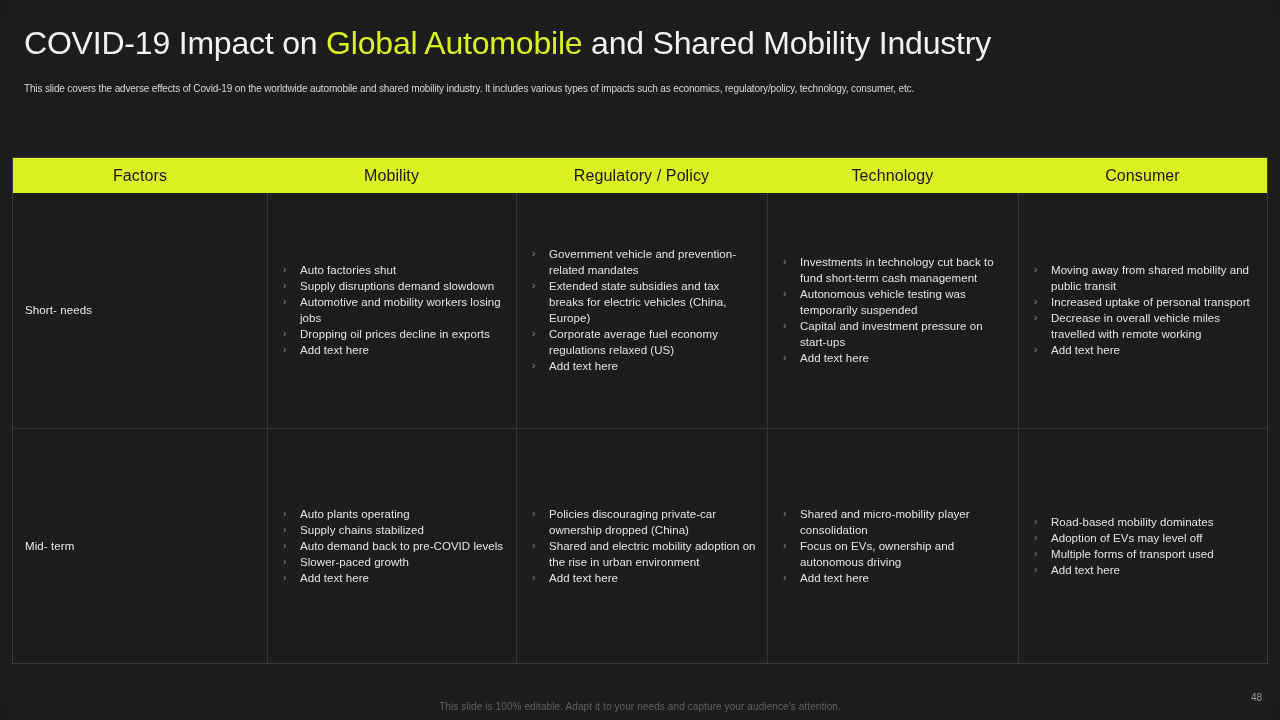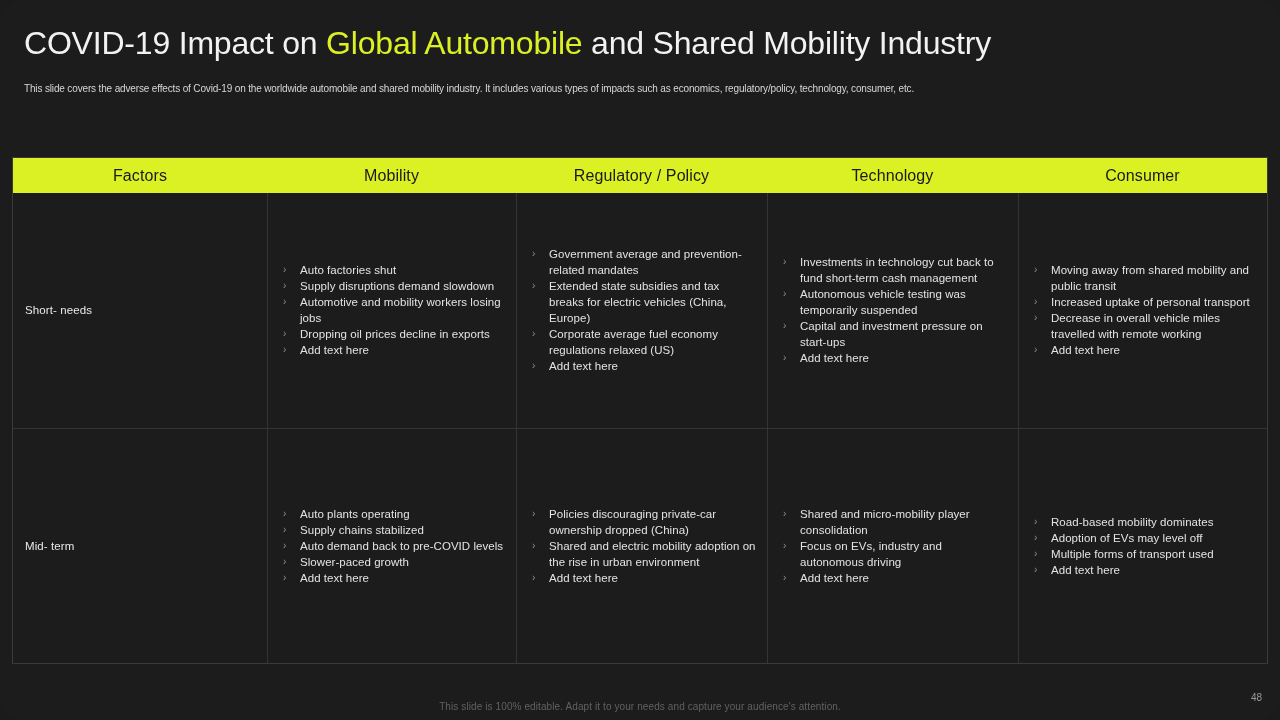--- a/index.html
+++ b/index.html
@@ -190,21 +190,21 @@
           <ul class="bullets">
               <li><span class="chev">›</span><span>Auto factories  shut</span></li>
               <li><span class="chev">›</span><span>Supply disruptions  demand slowdown</span></li>
               <li><span class="chev">›</span><span>Automotive  and  mobility workers losing jobs</span></li>
               <li><span class="chev">›</span><span>Dropping  oil prices  decline in exports</span></li>
               <li><span class="chev">›</span><span>Add text here</span></li>
             </ul>
         </div>
         <div class="td c2">
           <ul class="bullets">
-              <li><span class="chev">›</span><span>Government  average and prevention-related  mandates</span></li>
+              <li><span class="chev">›</span><span>Government  vehicle and prevention-related  mandates</span></li>
               <li><span class="chev">›</span><span>Extended state subsidies and tax breaks for  electric vehicles  (China, Europe)</span></li>
               <li><span class="chev">›</span><span>Corporate  average  fuel  economy regulations  relaxed  (US)</span></li>
               <li><span class="chev">›</span><span>Add text here</span></li>
             </ul>
         </div>
         <div class="td c3">
           <ul class="bullets">
               <li><span class="chev">›</span><span>Investments  in technology  cut back to fund  short-term  cash management</span></li>
               <li><span class="chev">›</span><span>Autonomous  vehicle  testing was temporarily  suspended</span></li>
               <li><span class="chev">›</span><span> Capital  and investment  pressure  on start-ups</span></li>
@@ -237,21 +237,21 @@
         <div class="td c2">
           <ul class="bullets">
               <li><span class="chev">›</span><span>Policies discouraging  private-car ownership  dropped  (China)</span></li>
               <li><span class="chev">›</span><span>Shared  and  electric mobility adoption  on the rise in urban environment</span></li>
               <li><span class="chev">›</span><span>Add text here</span></li>
             </ul>
         </div>
         <div class="td c3">
           <ul class="bullets">
               <li><span class="chev">›</span><span>Shared  and  micro-mobility  player consolidation</span></li>
-              <li><span class="chev">›</span><span>Focus on EVs, industry and autonomous  driving</span></li>
+              <li><span class="chev">›</span><span>Focus on EVs, ownership and autonomous  driving</span></li>
               <li><span class="chev">›</span><span>Add text here</span></li>
             </ul>
         </div>
         <div class="td c4">
           <ul class="bullets">
               <li><span class="chev">›</span><span>Road-based  mobility dominates</span></li>
               <li><span class="chev">›</span><span>Adoption of EVs may level  off</span></li>
               <li><span class="chev">›</span><span>Multiple forms  of transport  used</span></li>
               <li><span class="chev">›</span><span>Add text here</span></li>
             </ul>

